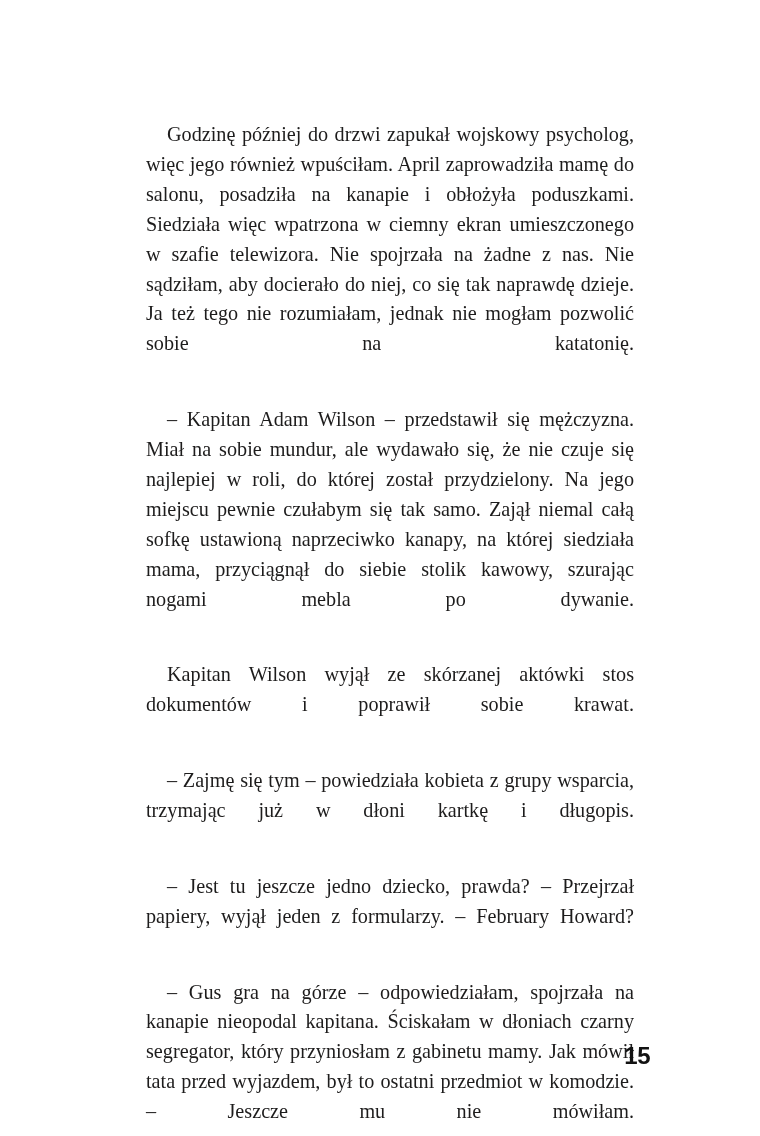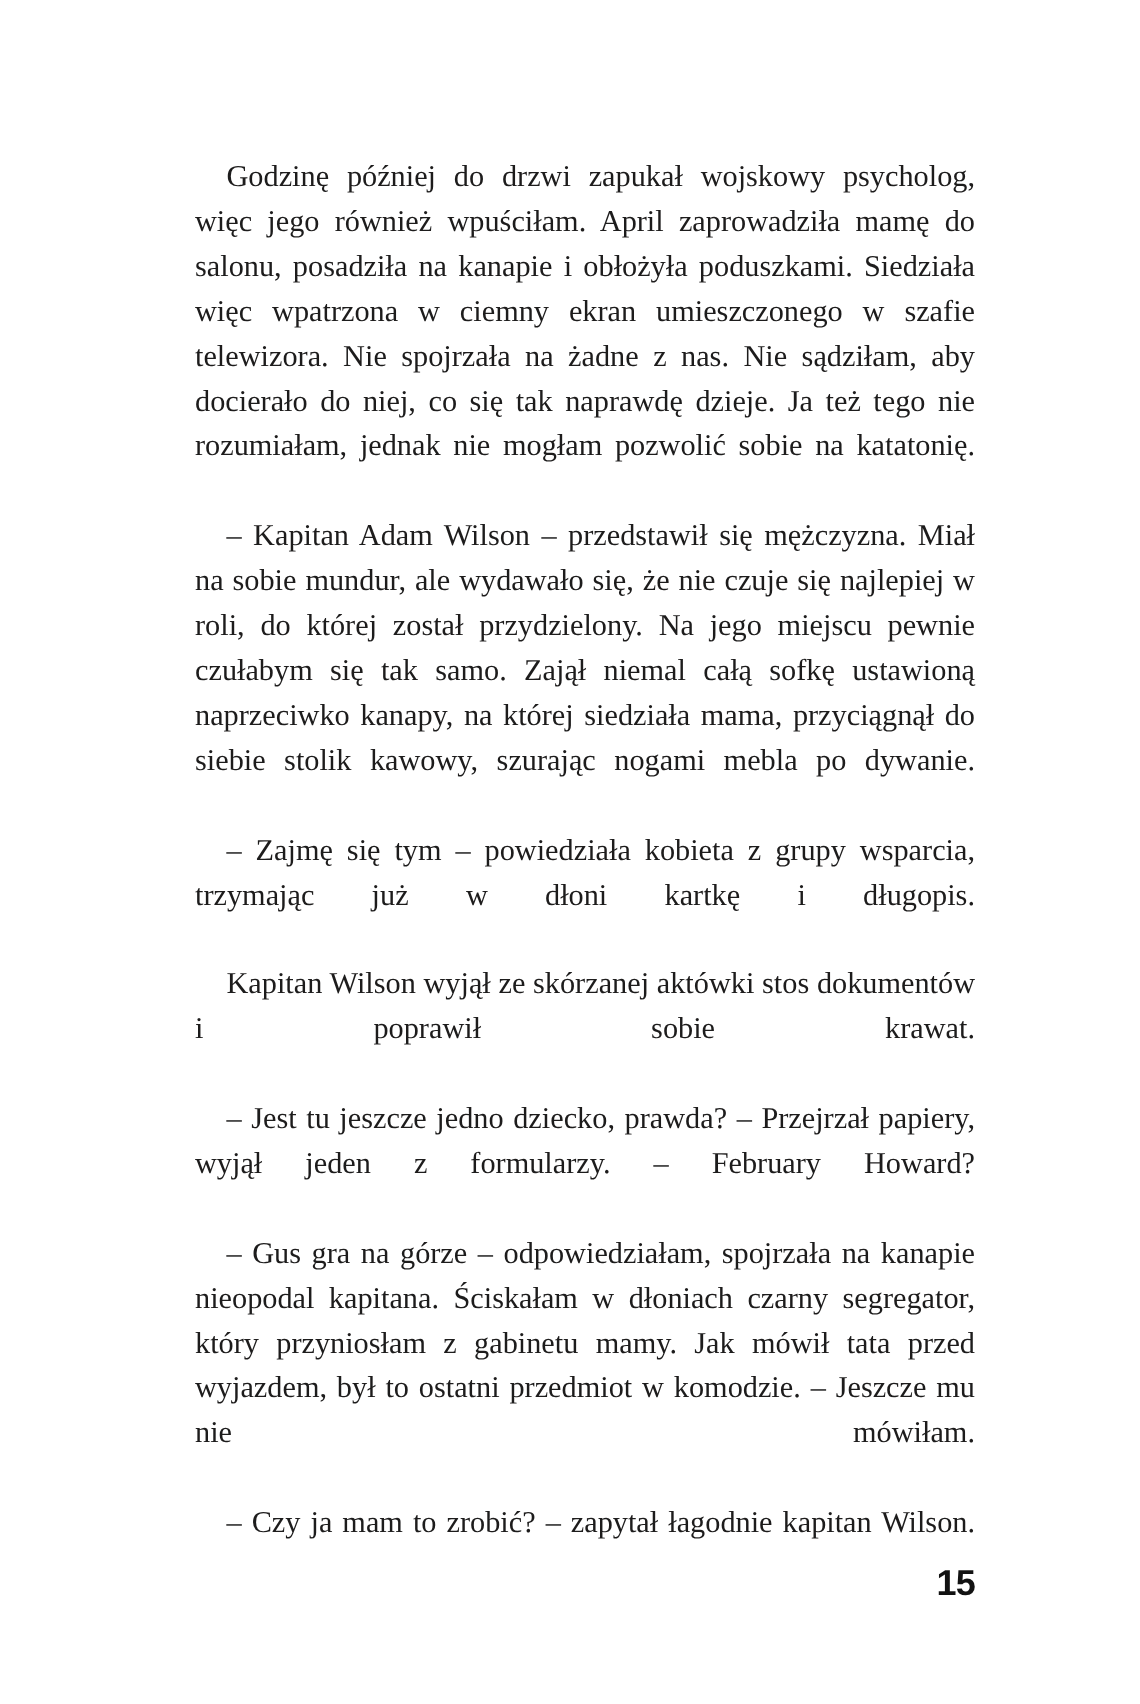--- a/index.html
+++ b/index.html
@@ -27,21 +27,21 @@
     width: 520px;
     text-align: justify;
     text-justify: inter-word;
     font-size: 20.2px;
     line-height: 29.9px;
     color: #1d1c1c;
     -webkit-font-smoothing: antialiased;
   }
 
   .para {
-    margin: 0;
+    margin: 16px;
     text-indent: 21px;
     text-align: justify;
     hyphens: manual;
   }
 
   
   .para:after {
     content: "";
     display: inline-block;
     width: 100%;
@@ -61,22 +61,22 @@
   }
 </style>
 </head>
 <body>
 
 <div class="page">
 
   <div class="text-block">
     <p class="para">Godzinę później do drzwi zapukał wojskowy psycholog, więc jego również wpuściłam. April zaprowadziła mamę do salonu, posadziła na kanapie i obłożyła poduszkami. Siedziała więc wpatrzona w ciemny ekran umieszczonego w szafie telewizora. Nie spojrzała na żadne z nas. Nie sądziłam, aby docierało do niej, co się tak naprawdę dzieje. Ja też tego nie rozumiałam, jednak nie mogłam pozwolić sobie na katatonię.</p>
     <p class="para">– Kapitan Adam Wilson – przedstawił się mężczyzna. Miał na sobie mundur, ale wydawało się, że nie czuje się najlepiej w roli, do której został przydzielony. Na jego miejscu pewnie czułabym się tak samo. Zajął niemal całą sofkę ustawioną naprzeciwko kanapy, na której siedziała mama, przyciągnął do siebie stolik kawowy, szurając nogami mebla po dywanie.</p>
+    <p class="para">Kapitan Wilson wyjął ze skórzanej aktówki stos dokumentów i poprawił sobie krawat.</p>
     <p class="para">– Zajmę się tym – powiedziała kobieta z grupy wsparcia, trzymając już w dłoni kartkę i długopis.</p>
-    <p class="para">Kapitan Wilson wyjął ze skórzanej aktówki stos dokumentów i poprawił sobie krawat.</p>
     <p class="para">– Jest tu jeszcze jedno dziecko, prawda? – Przejrzał papiery, wyjął jeden z formularzy. – February Howard?</p>
     <p class="para">– Gus gra na górze – odpowiedziałam, spojrzała na kanapie nieopodal kapitana. Ściskałam w dłoniach czarny segregator, który przyniosłam z gabinetu mamy. Jak mówił tata przed wyjazdem, był to ostatni przedmiot w komodzie. – Jeszcze mu nie mówiłam.</p>
     <p class="para">– Czy ja mam to zrobić? – zapytał łagodnie kapitan Wilson.</p>
 
   </div>
 
   <div class="page-number">15</div>
 
 </div>
 

